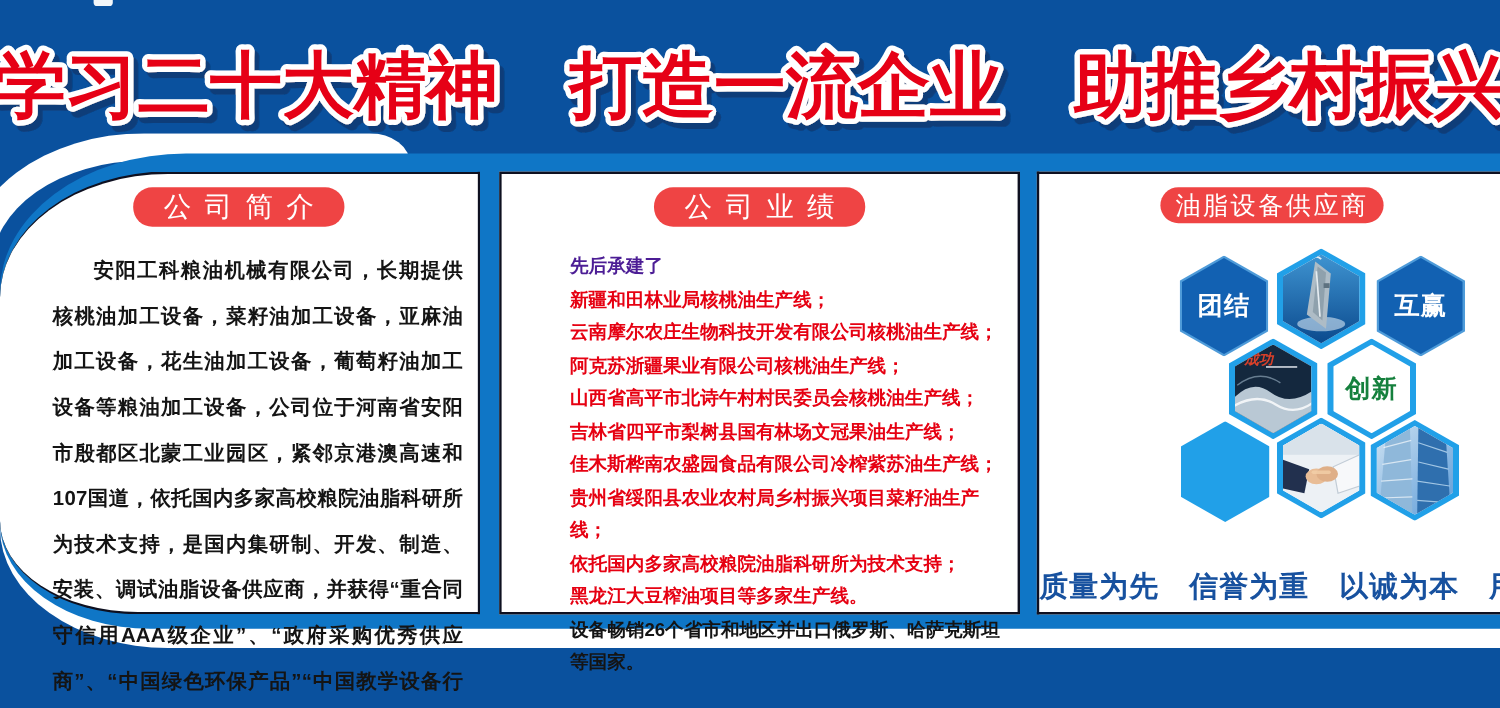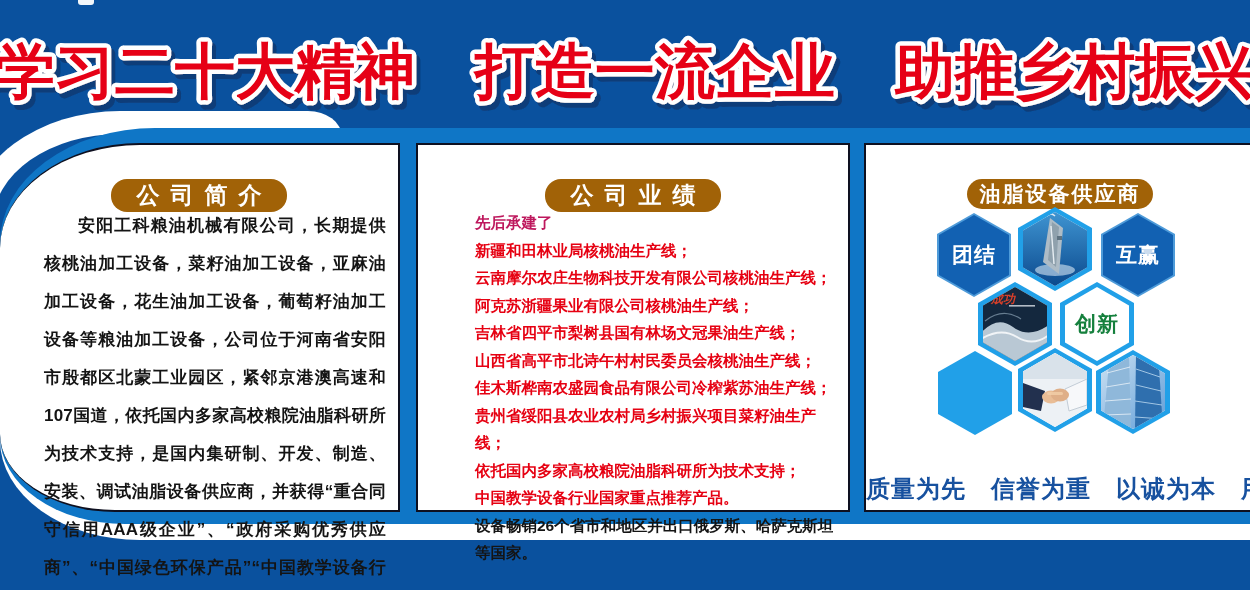--- a/index.html
+++ b/index.html
@@ -23,38 +23,38 @@
   .frame{
     position:absolute; left:0; right:0; top:128px; bottom:66px; background:#0F76C6;
     border-radius:155px 0 0 125px / 115px 0 0 88px;
   }
   
   .panel{position:absolute; top:143px; height:369px; background:#fff; border:2px solid #0e1020; box-sizing:border-box;}
   .panel-left{left:0; width:400px; border-radius:140px 0 0 115px / 105px 0 0 78px; border-left:none;}
   .panel-mid{left:416px; width:434px;}
   .panel-right{left:864px; width:390px; border-right:none;}
   .badge{
-    position:absolute; top:34px; left:50%; transform:translateX(-50%);
-    background:#a16207; color:#fff; border-radius:16px;
+    position:absolute; top:11px; left:50%; transform:translateX(-50%);
+    background:#ef4444; color:#fff; border-radius:16px;
     display:flex; align-items:center; justify-content:center;
-    font-weight:bold; white-space:nowrap;
+    font-weight:normal; white-space:nowrap;
   }
   .badge-intro,.badge-ach{width:176px; height:33px; font-size:23px; letter-spacing:11px; padding-left:11px; box-sizing:border-box;}
   .badge-values{width:186px; height:30px; font-size:21px; letter-spacing:2px;}
   .intro-text{
     position:absolute; left:44px; right:12px; top:62px; margin:0;
     font-size:17px; line-height:38px; font-weight:bold; color:#141414;
     text-align:justify; text-indent:2em; letter-spacing:.2px;
   }
   .ach-list{position:absolute; left:57px; right:10px; top:64px; font-size:15.5px; line-height:27.5px; font-weight:bold;}
-  .ach-lead{color:#be185d;}
+  .ach-lead{color:#4c1d95;}
   .ach-line{color:#E60112;}
   .ach-foot{color:#141414;}
   
-  .hex{position:absolute; width:74px; height:84px;}
+  .hex{position:absolute; width:74px; height:84px;margin-left:46px;}
   .hex-border,.hex-inner{clip-path:polygon(50% 0,100% 25%,100% 75%,50% 100%,0 75%,0 25%);}
   .hex-border{position:absolute; inset:0; background:#21A0E8;}
   .hex-inner{position:absolute; inset:5px; background:#fff; display:flex; align-items:center; justify-content:center; overflow:hidden;}
   .hex.solid .hex-border{background:#4E9BD9;}
   .hex.solid .hex-inner{inset:2px; background:#1261B2;}
   .hex.solid .hex-label{color:#fff;}
   .hex.outline .hex-label{color:#15803d;}
   .hex-label{font-size:21px; font-weight:bold; letter-spacing:1px;}
   .hex svg{width:100%; height:100%; display:block;}
   .slogan{
@@ -86,26 +86,26 @@
     <p class="intro-text">安阳工科粮油机械有限公司，长期提供核桃油加工设备，菜籽油加工设备，亚麻油加工设备，花生油加工设备，葡萄籽油加工设备等粮油加工设备，公司位于河南省安阳市殷都区北蒙工业园区，紧邻京港澳高速和107国道，依托国内多家高校粮院油脂科研所为技术支持，是国内集研制、开发、制造、安装、调试油脂设备供应商，并获得“重合同守信用AAA级企业”、“政府采购优秀供应商”、“中国绿色环保产品”“中国教学设备行业国家重点推荐产品”、“全国质量、信誉、服务AAA级示范单位”、“企业信用评价AAA级信用企业”、“国家权威检测质量合格产品”等荣誉。</p>
   </div>
 
   <div class="panel panel-mid">
     <div class="badge badge-ach">公司业绩</div>
     <div class="ach-list">
       <div class="ach-lead">先后承建了</div>
       <div class="ach-line">新疆和田林业局核桃油生产线；</div>
       <div class="ach-line">云南摩尔农庄生物科技开发有限公司核桃油生产线；</div>
       <div class="ach-line">阿克苏浙疆果业有限公司核桃油生产线；</div>
+      <div class="ach-line">山西省高平市北诗午村村民委员会核桃油生产线；</div>
       <div class="ach-line">吉林省四平市梨树县国有林场文冠果油生产线；</div>
-      <div class="ach-line">山西省高平市北诗午村村民委员会核桃油生产线；</div>
       <div class="ach-line">佳木斯桦南农盛园食品有限公司冷榨紫苏油生产线；</div>
       <div class="ach-line">贵州省绥阳县农业农村局乡村振兴项目菜籽油生产线；</div>
       <div class="ach-line">依托国内多家高校粮院油脂科研所为技术支持；</div>
-      <div class="ach-line">中国教学设备行业国家重点推荐产品。</div>
+      <div class="ach-line">黑龙江大豆榨油项目等多家生产线。</div>
       <div class="ach-foot">设备畅销26个省市和地区并出口俄罗斯、哈萨克斯坦等国家。</div>
 
     </div>
   </div>
 
   <div class="panel panel-right">
     <div class="badge badge-values">油脂设备供应商</div>
 
     <div class="hex solid" style="left:71px;top:68px;">
       <div class="hex-border"></div>

